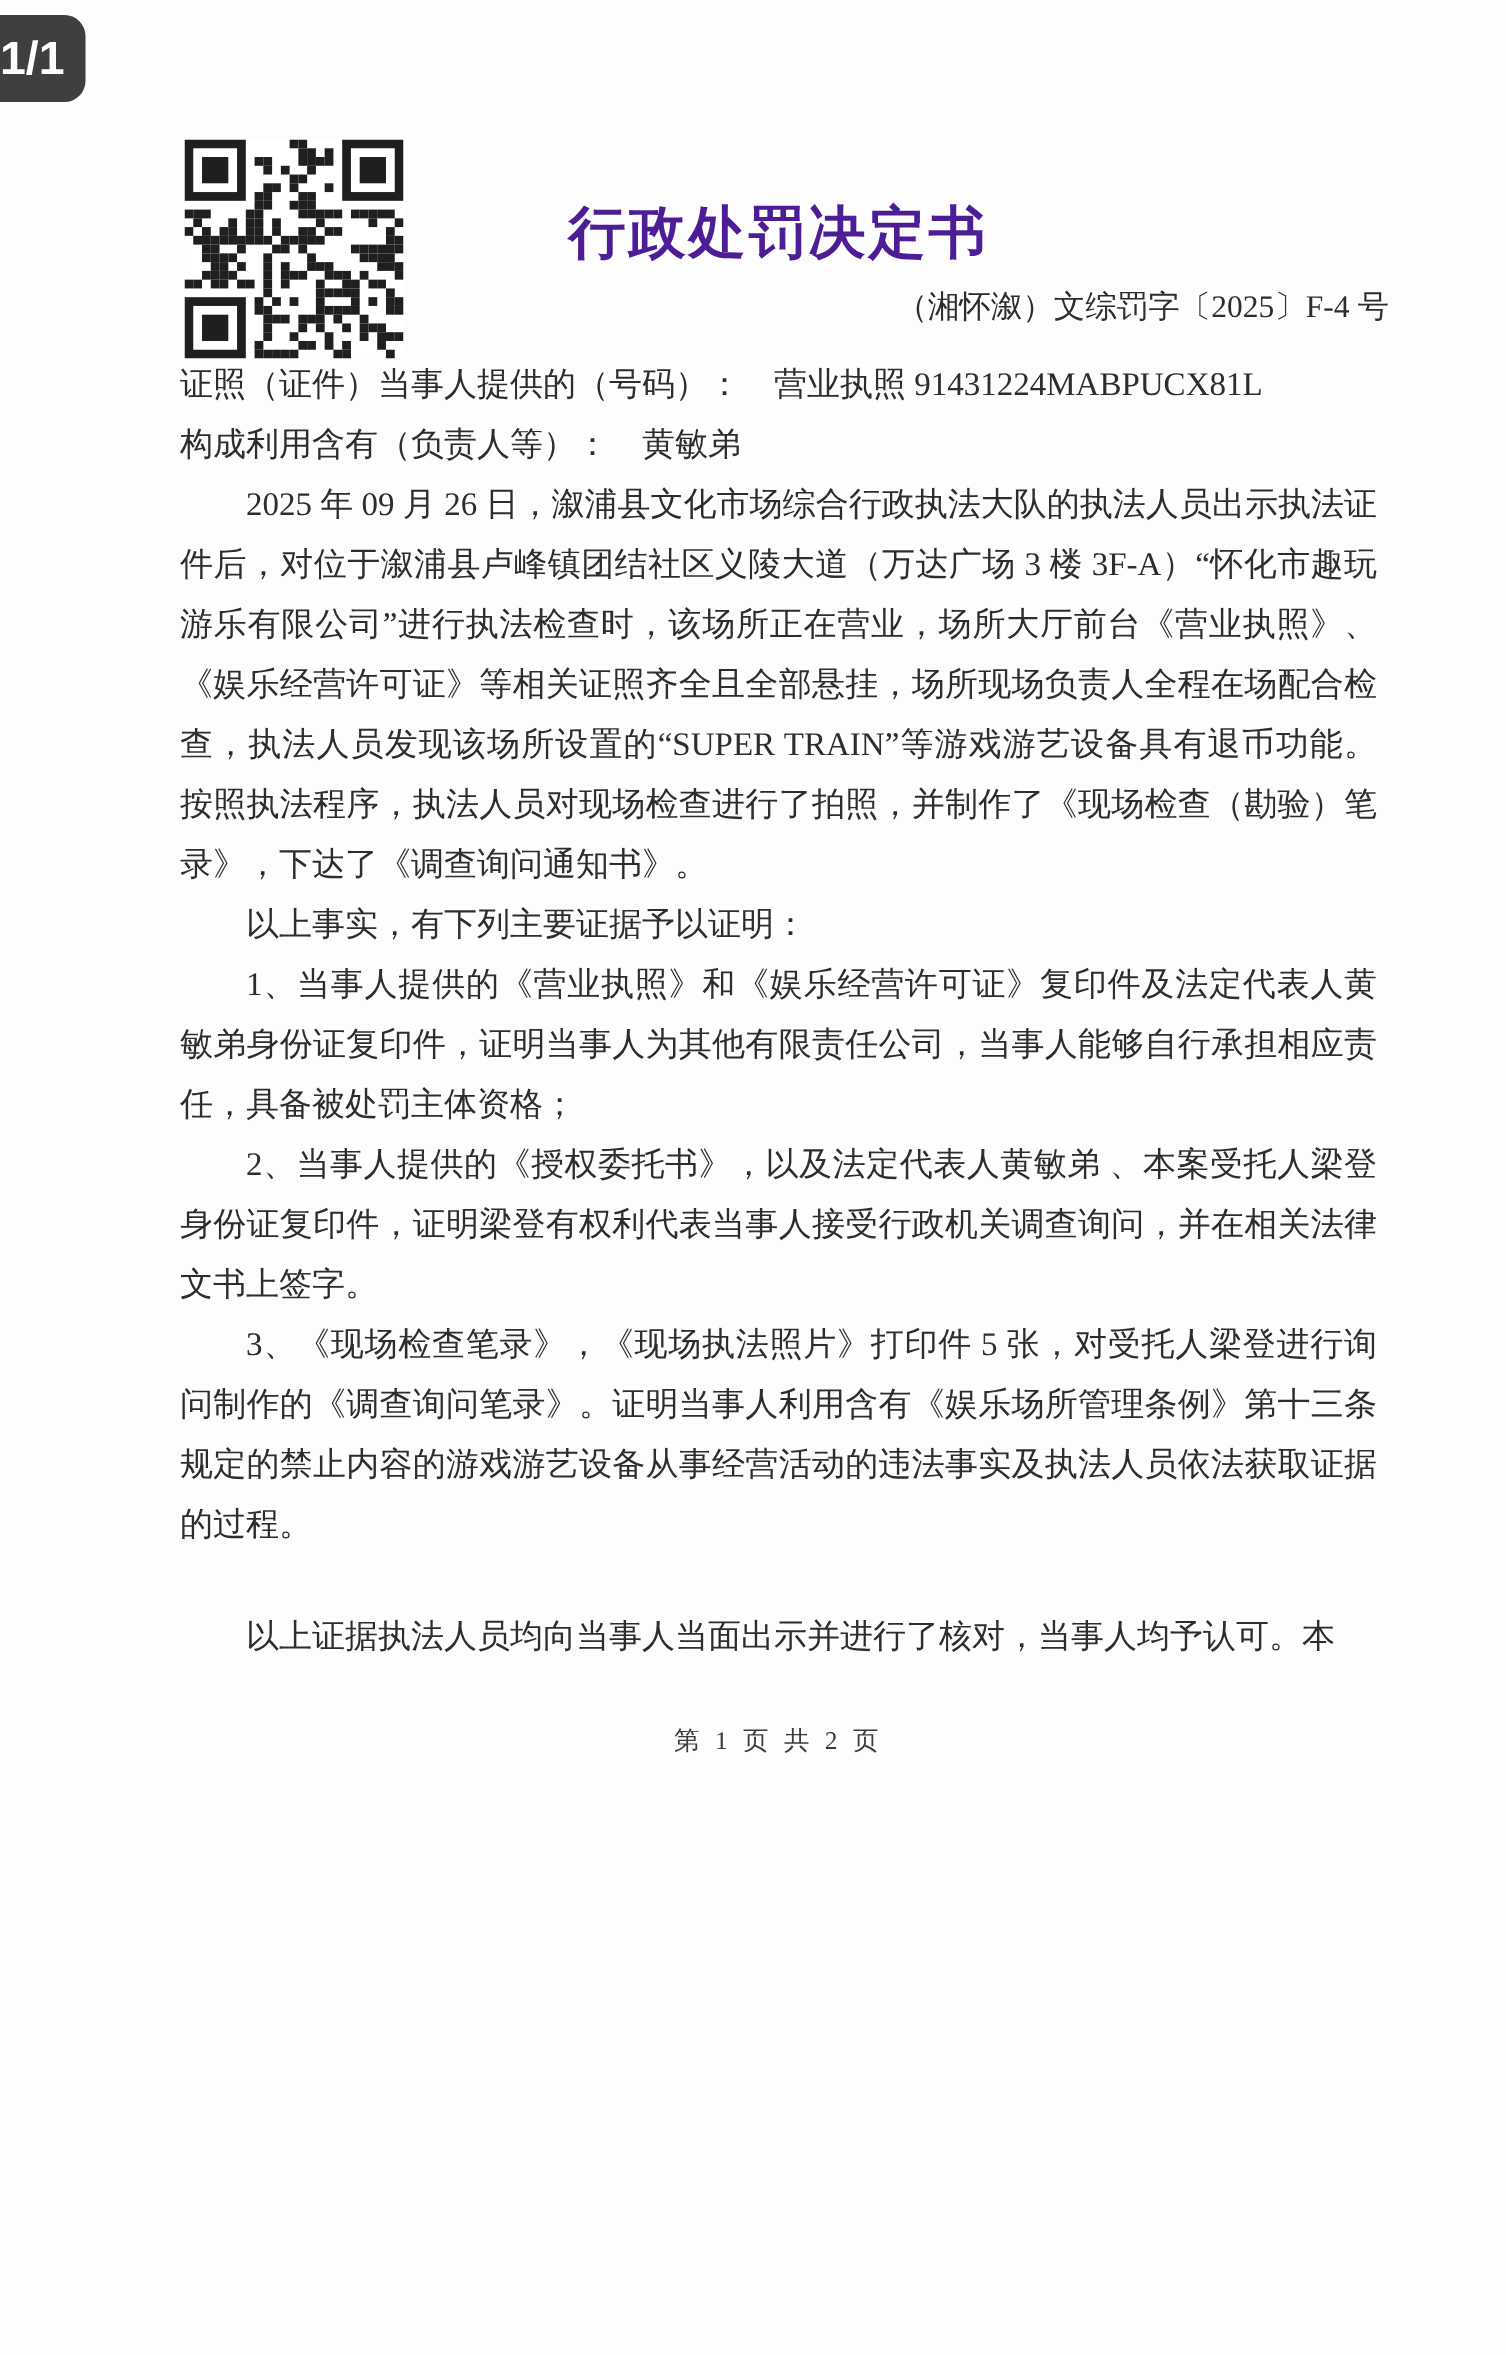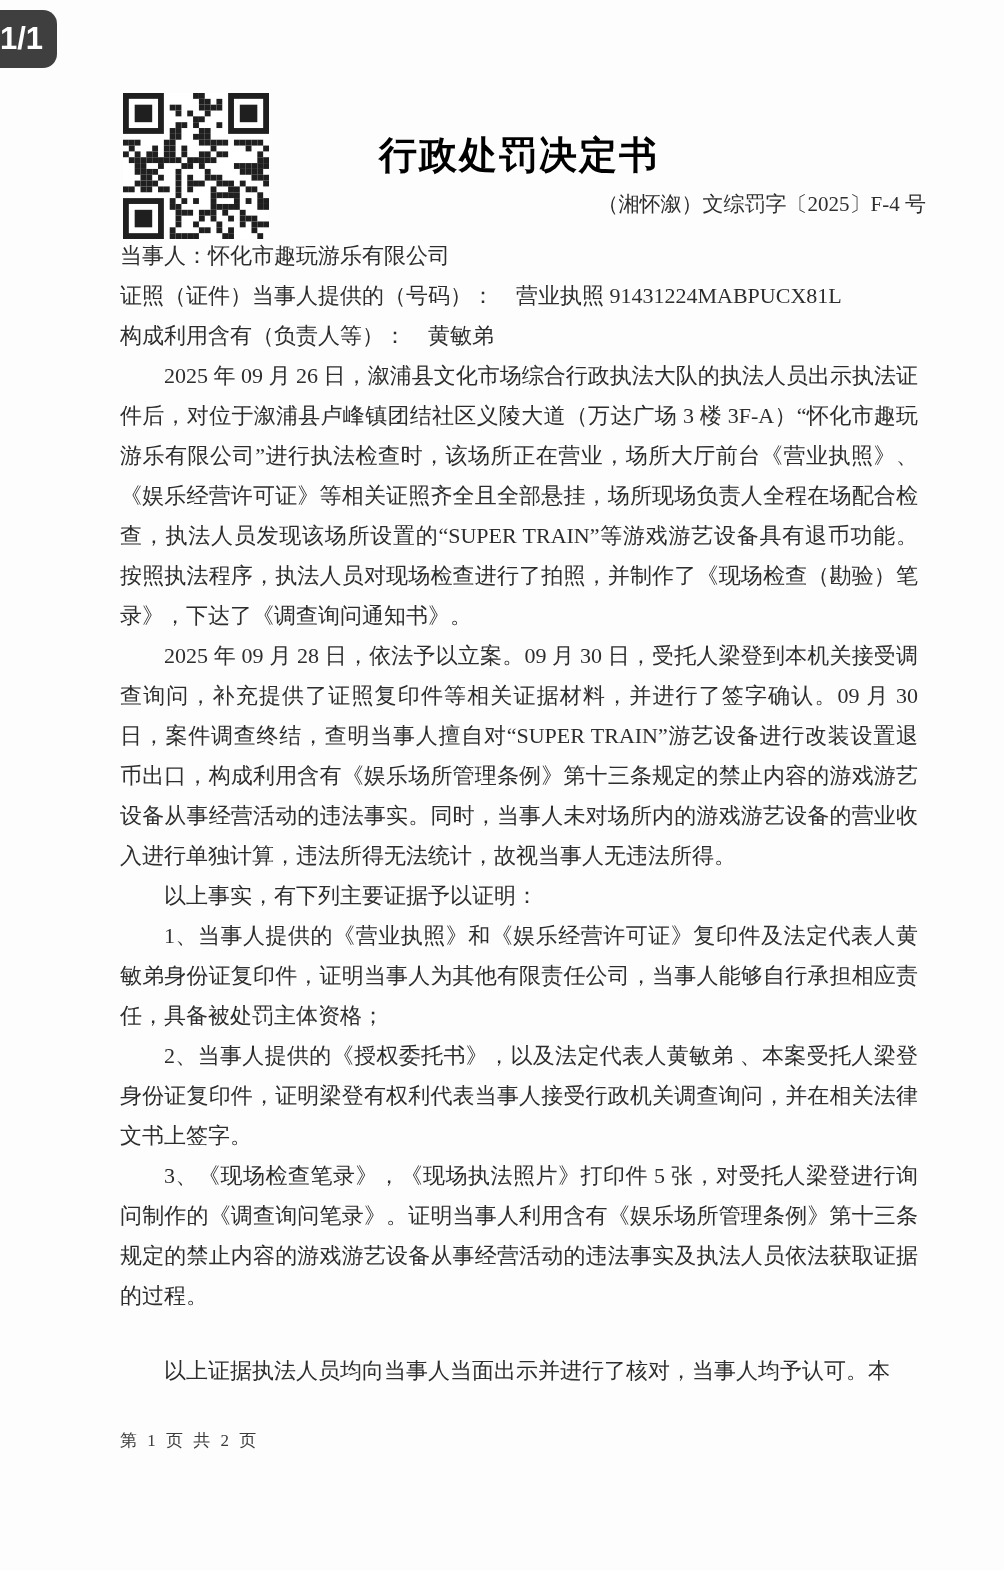--- a/index.html
+++ b/index.html
@@ -43,21 +43,21 @@
   .doc-title {
     position: absolute;
     top: 130px;
     left: 0;
     right: 0;
     margin: 0;
     text-align: center;
     font-size: 38px;
     font-weight: bold;
     letter-spacing: 2px;
-    color: #000000;
+    color: #4c1d95;
     white-space: nowrap;
   }
   .doc-number {
     position: absolute;
     top: 190px;
     right: -8px;
     font-size: 21px;
     color: #2d2d2d;
     white-space: nowrap;
     margin-left: 16px;
@@ -65,20 +65,21 @@
   .doc-body {
     font-size: 22px;
     line-height: 40px;
     text-align: justify;
   }
   .doc-body p { margin: 0; }
   .para { text-indent: 2em; }
   #paragraphs .para:last-child { margin-top: 35px; }
   .page-footer {
     margin-top: 30px;
+    text-align: center;
     font-size: 17px;
     letter-spacing: 3px;
     color: #3a3a3a;
   }
 </style>
 </head>
 <body>
 
 <div class="page-badge">1/1</div>
 
@@ -295,27 +296,25 @@
           <rect x="0.00" y="105.12" width="40.88" height="40.88" fill="#1f1f1f"></rect>
           <rect x="5.84" y="110.96" width="29.20" height="29.20" fill="#ffffff"></rect>
           <rect x="11.68" y="116.80" width="17.52" height="17.52" fill="#1f1f1f"></rect>
         </svg></div>
     <h1 class="doc-title">行政处罚决定书</h1>
     <div class="doc-number">（湘怀溆）文综罚字〔2025〕F-4 号</div>
   </div>
 
   <div class="doc-body">
     <div id="fields">
-        <p class="field">当事人：怀化市趣玩游乐有限公司</p>
         <p class="field">证照（证件）当事人提供的（号码）：　营业执照 91431224MABPUCX81L</p>
         <p class="field">构成利用含有（负责人等）：　黄敏弟</p>
       </div>
     <div id="paragraphs">
         <p class="para">2025 年 09 月 26 日，溆浦县文化市场综合行政执法大队的执法人员出示执法证件后，对位于溆浦县卢峰镇团结社区义陵大道（万达广场 3 楼 3F-A）“怀化市趣玩游乐有限公司”进行执法检查时，该场所正在营业，场所大厅前台《营业执照》、《娱乐经营许可证》等相关证照齐全且全部悬挂，场所现场负责人全程在场配合检查，执法人员发现该场所设置的“SUPER TRAIN”等游戏游艺设备具有退币功能。按照执法程序，执法人员对现场检查进行了拍照，并制作了《现场检查（勘验）笔录》，下达了《调查询问通知书》。</p>
-        <p class="para">2025 年 09 月 28 日，依法予以立案。09 月 30 日，受托人梁登到本机关接受调查询问，补充提供了证照复印件等相关证据材料，并进行了签字确认。09 月 30 日，案件调查终结，查明当事人擅自对“SUPER TRAIN”游艺设备进行改装设置退币出口，构成利用含有《娱乐场所管理条例》第十三条规定的禁止内容的游戏游艺设备从事经营活动的违法事实。同时，当事人未对场所内的游戏游艺设备的营业收入进行单独计算，违法所得无法统计，故视当事人无违法所得。</p>
         <p class="para">以上事实，有下列主要证据予以证明：</p>
         <p class="para">1、当事人提供的《营业执照》和《娱乐经营许可证》复印件及法定代表人黄敏弟身份证复印件，证明当事人为其他有限责任公司，当事人能够自行承担相应责任，具备被处罚主体资格；</p>
         <p class="para">2、当事人提供的《授权委托书》，以及法定代表人黄敏弟 、本案受托人梁登身份证复印件，证明梁登有权利代表当事人接受行政机关调查询问，并在相关法律文书上签字。</p>
         <p class="para">3、《现场检查笔录》，《现场执法照片》打印件 5 张，对受托人梁登进行询问制作的《调查询问笔录》。证明当事人利用含有《娱乐场所管理条例》第十三条规定的禁止内容的游戏游艺设备从事经营活动的违法事实及执法人员依法获取证据的过程。</p>
         <p class="para">以上证据执法人员均向当事人当面出示并进行了核对，当事人均予认可。本</p>
       </div>
     <div class="page-footer">第 1 页 共 2 页</div>
   </div>
 
 </div>

